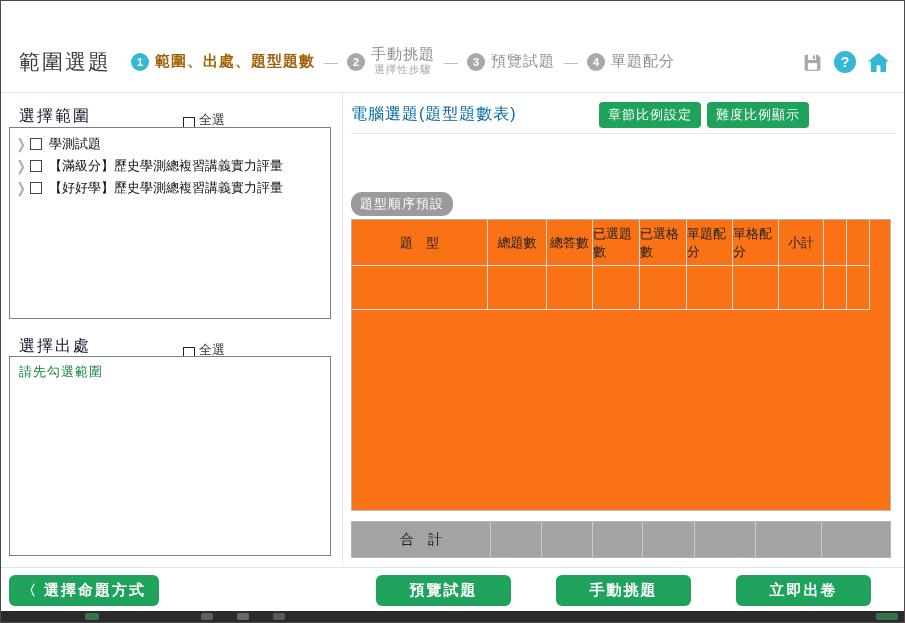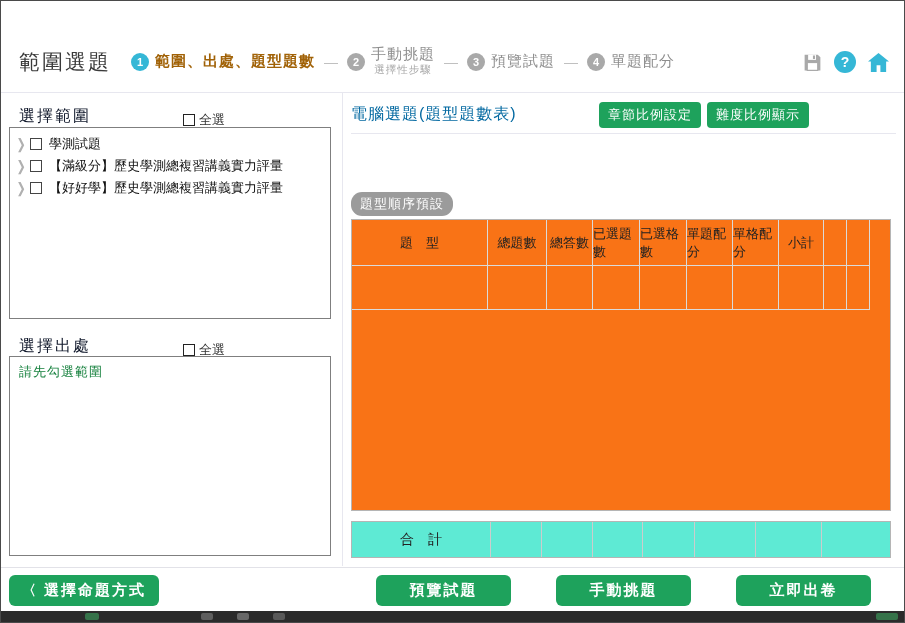--- a/index.html
+++ b/index.html
@@ -35,21 +35,21 @@
   .step-dash { color:#c0c0c0; font-size:14px; }
   .header-icons { position:absolute; right:14px; top:0; height:62px; display:flex; align-items:center; gap:11px; }
   .icon-help { width:22px; height:22px; border-radius:50%; background:#35b7d6; color:#fff;
                font-size:14px; font-weight:bold; display:flex; align-items:center; justify-content:center; }
 
   
   .main { position:absolute; top:92px; left:0; right:0; height:474px; background:#fff; }
   .vdivider { position:absolute; left:341px; top:0; bottom:1px; width:1px; background:#e7e7ef; }
 
   .section-label { font-size:16px; color:#0f172a; letter-spacing:2px; position:absolute; }
-  .selectall { position:absolute; display:flex; align-items:center; gap:4px; font-size:13px; color:#333; cursor:default;padding-left:48px; }
+  .selectall { position:absolute; display:flex; align-items:flex-end; gap:4px; font-size:13px; color:#333; cursor:default;padding-left:48px; }
   .cb { width:12px; height:12px; border:1.6px solid #222; background:#fff; display:inline-block; }
 
   .listbox { position:absolute; left:8px; width:322px; border:1px solid #7f7f7f; background:#fff; }
   .tree { padding:5px 4px; }
   .tree-row { display:flex; align-items:center; height:22px; font-size:13px; color:#111; }
   .chev { color:#b0b0b0; font-size:11px; width:14px; text-align:center; transform:scaleY(1.3); }
   .tree-cb { width:12px; height:12px; border:1.4px solid #444; background:#fff; margin:0 7px 0 2px; flex:0 0 12px; }
   .placeholder { position:absolute; left:9px; top:6px; font-size:13px; color:#15803d; letter-spacing:1px; }
 
   
@@ -64,21 +64,21 @@
   .qtable-wrap { position:absolute; left:350px; top:126px; width:540px; height:292px;
                  border:1px solid #b5b5b5; background:#f97316; }
   .qtable { display:grid; grid-template-columns:136px 59px 46px 47px 47px 46px 46px 45px 23px 23px; }
   .qtable .cell { border-right:1px solid #dadada; border-bottom:1px solid #dadada;
                   display:flex; align-items:center; justify-content:center;
                   font-size:13px; color:#222; }
   .qtable .hcell { height:46px; }
   .qtable .bcell { height:44px; }
 
   .total-wrap { position:absolute; left:350px; top:428px; width:540px; height:37px;
-                border:1px solid #b5b5b5; background:#5eead4; }
+                border:1px solid #b5b5b5; background:#a3a3a3; }
   .ttable { display:grid; grid-template-columns:139px 51px 51px 50px 52px 61px 66px 66px; height:100%; }
   .ttable .cell { border-right:1px solid #ccc; display:flex; align-items:center; justify-content:center;
                   font-size:14px; color:#222; }
   .ttable .cell:last-child { border-right:none; }
 
   
   .footer { position:absolute; top:566px; left:0; right:0; height:46px; background:#fff;
             border-top:1px solid #e2e2e8; display:flex; align-items:center;
             padding:0 33px 0 8px; }
   .btn-green { background:#1ea25c; color:#fff; border:none; border-radius:6px; height:31px;

